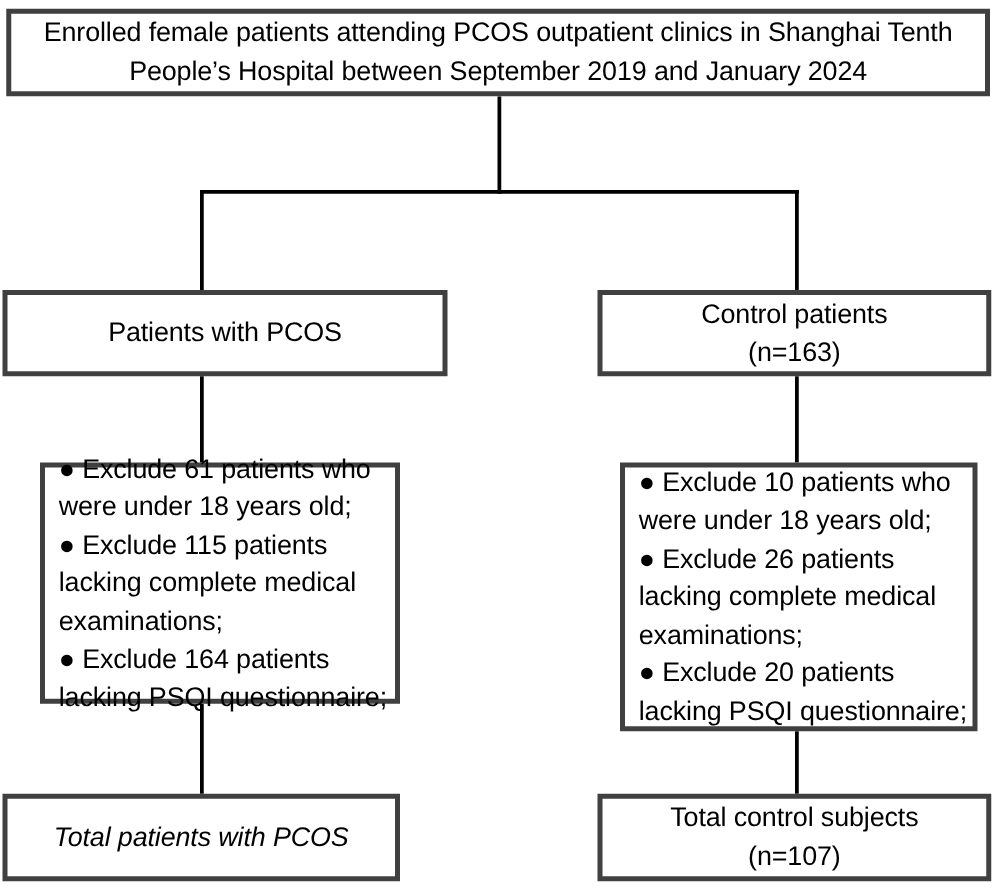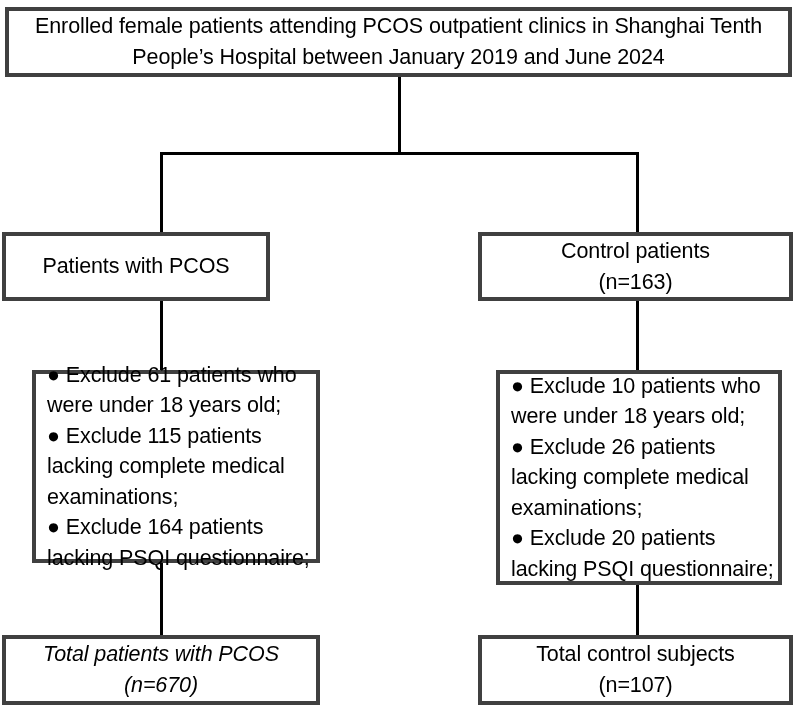--- a/index.html
+++ b/index.html
@@ -59,21 +59,21 @@
     background: #000000;
     z-index: 1;
   }
   .v { width: 3px; }
   .h { height: 3px; }
 
   
   #box-top      { left: 5px;   top: 7px;   width: 787px; height: 70px; }
 
   
-  #box-pcos     { left: 2px;   top: 232px; width: 268px; height: 69px; }
+  #box-pcos     { left: 2px;   top: 232px; width: 356px; height: 69px; }
   #box-control  { left: 478px; top: 232px; width: 315px; height: 69px; }
 
   
   #box-excl-left  { left: 32px;  top: 370px; width: 288px; height: 193px; }
   #box-excl-right { left: 496px; top: 370px; width: 286px; height: 215px; }
 
   
   #box-total-left  { left: 2px;   top: 635px; width: 318px; height: 70px; font-style: italic; }
   #box-total-right { left: 478px; top: 635px; width: 315px; height: 70px; }
 
@@ -98,21 +98,21 @@
   <div class="conn v" id="conn-branch-left"></div>
   <div class="conn v" id="conn-branch-right"></div>
 
   <div class="conn v" id="conn-left-a"></div>
   <div class="conn v" id="conn-left-b"></div>
   <div class="conn v" id="conn-right-a"></div>
   <div class="conn v" id="conn-right-b"></div>
 
   <div class="box centered" id="box-top">
     <div class="line">Enrolled female patients attending PCOS outpatient clinics in Shanghai Tenth</div>
-    <div class="line">People’s Hospital between January 2019 and June 2024</div>
+    <div class="line">People’s Hospital between September 2019 and January 2024</div>
   </div>
 
   <div class="box centered" id="box-pcos">
     <div class="line">Patients with PCOS</div>
   </div>
 
   <div class="box centered" id="box-control">
     <div class="line">Control patients</div>
     <div class="line">(n=163)</div>
   </div>
@@ -132,21 +132,20 @@
     <div class="line">were under 18 years old;</div>
     <div class="line">● Exclude 26 patients</div>
     <div class="line">lacking complete medical</div>
     <div class="line">examinations;</div>
     <div class="line">● Exclude 20 patients</div>
     <div class="line">lacking PSQI questionnaire;</div>
   </div>
 
   <div class="box centered" id="box-total-left">
     <div class="line">Total patients with PCOS</div>
-    <div class="line">(n=670)</div>
   </div>
 
   <div class="box centered" id="box-total-right">
     <div class="line">Total control subjects</div>
     <div class="line">(n=107)</div>
   </div>
 
 </div>
 
 </body></html>

